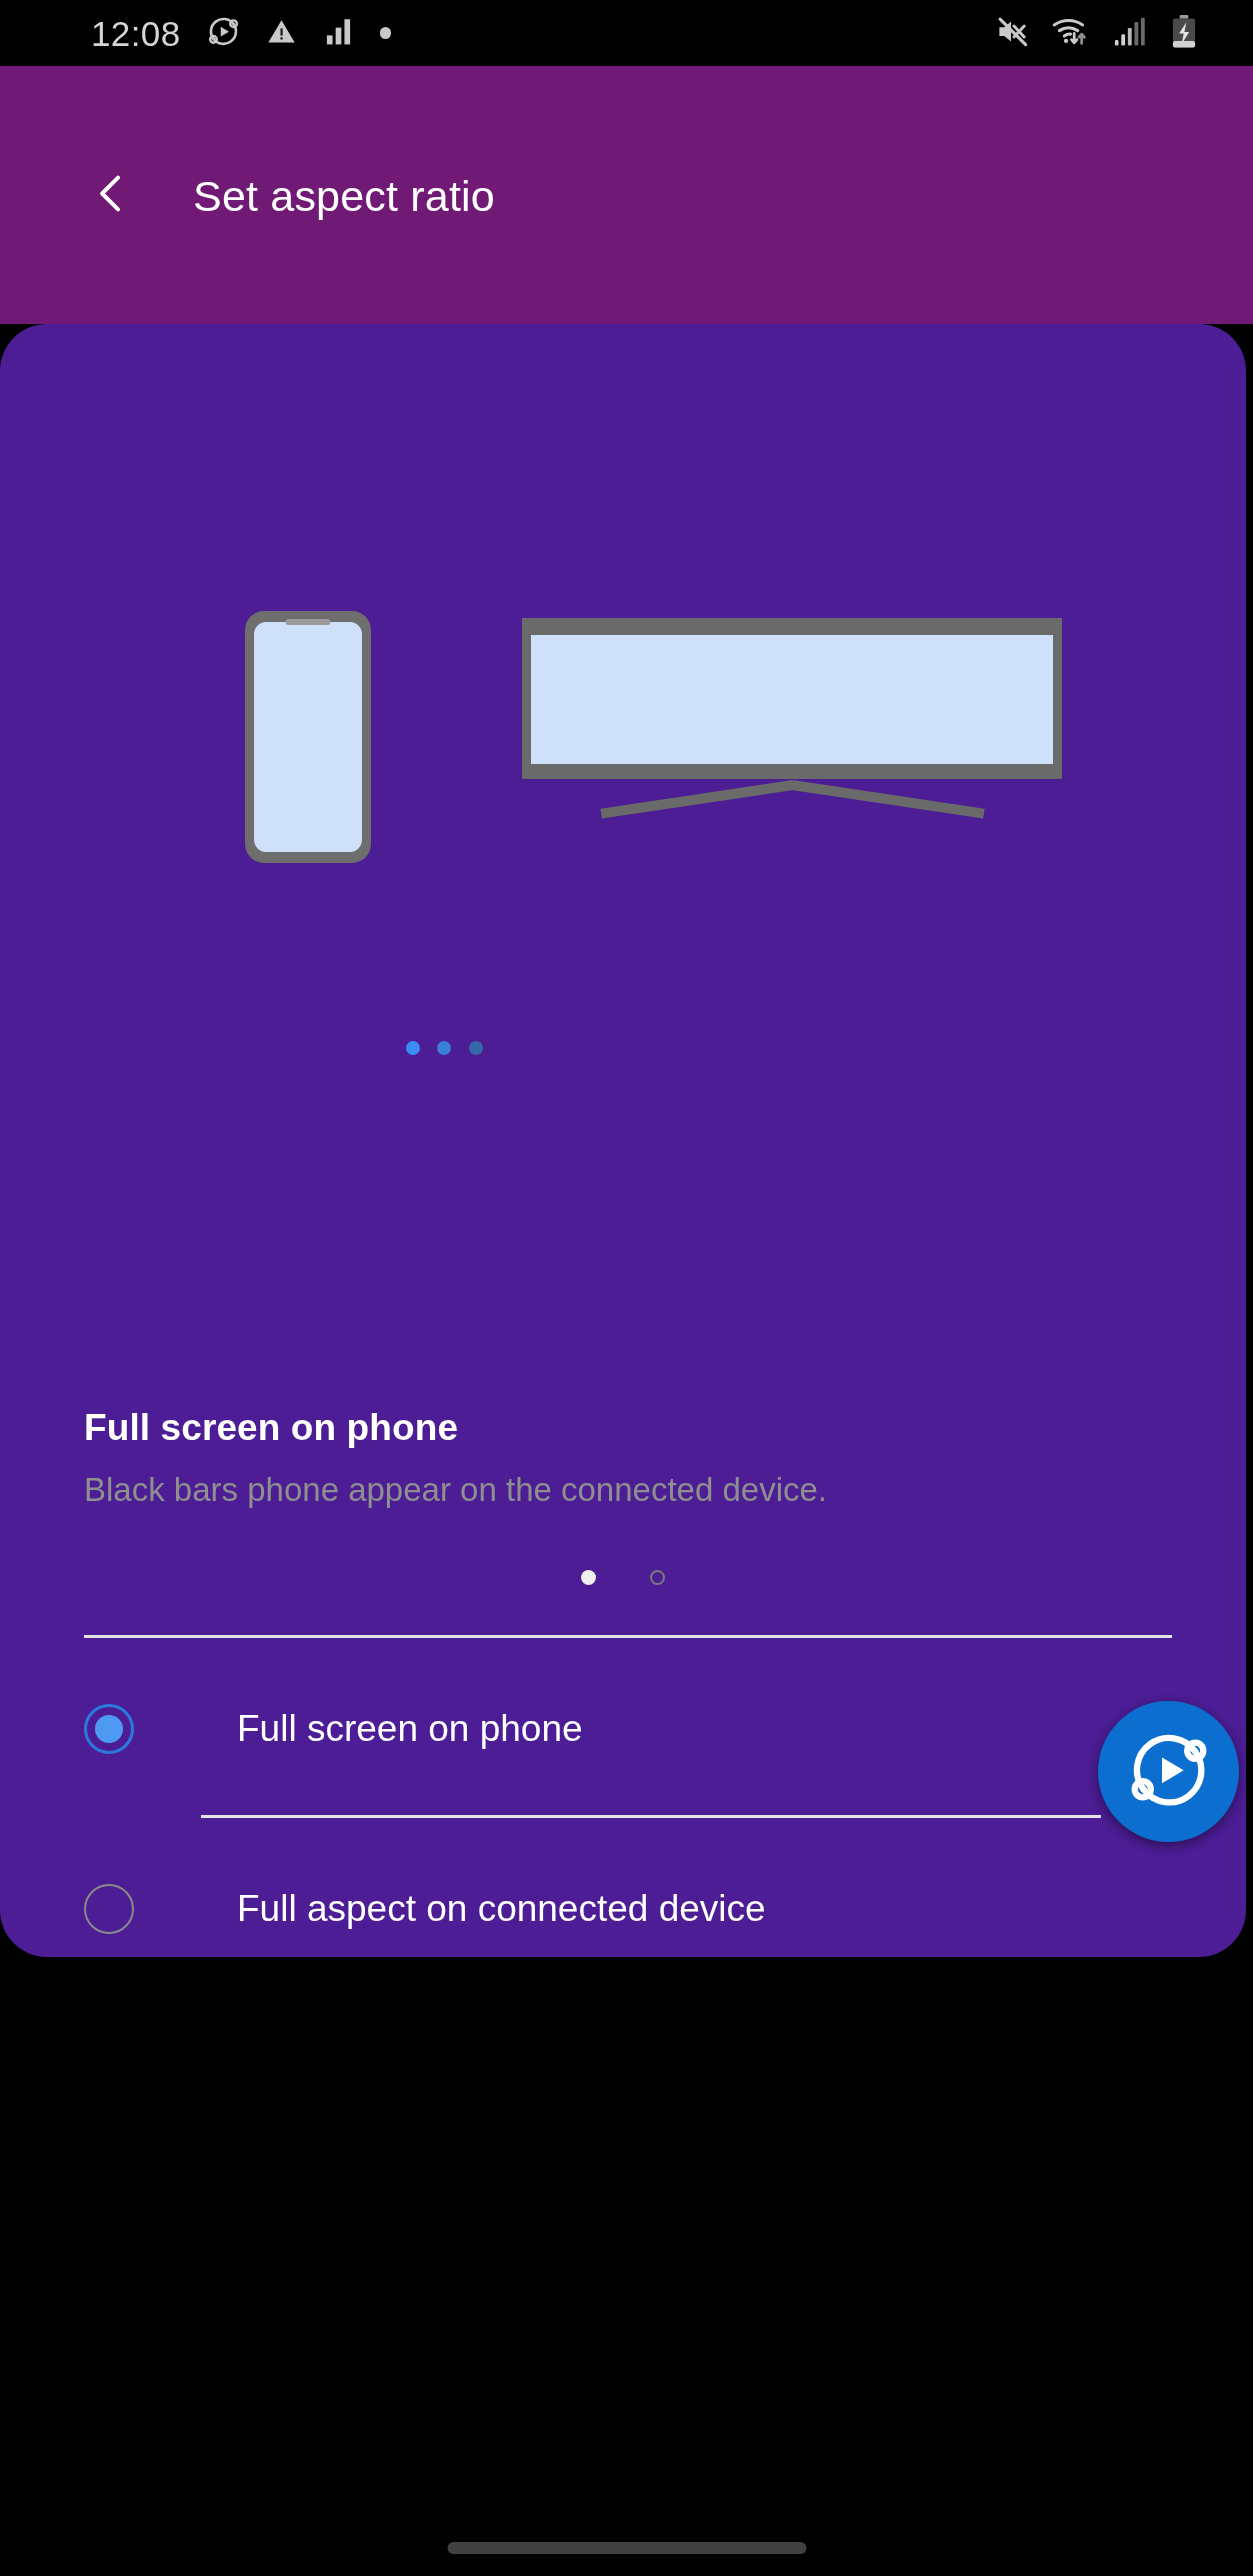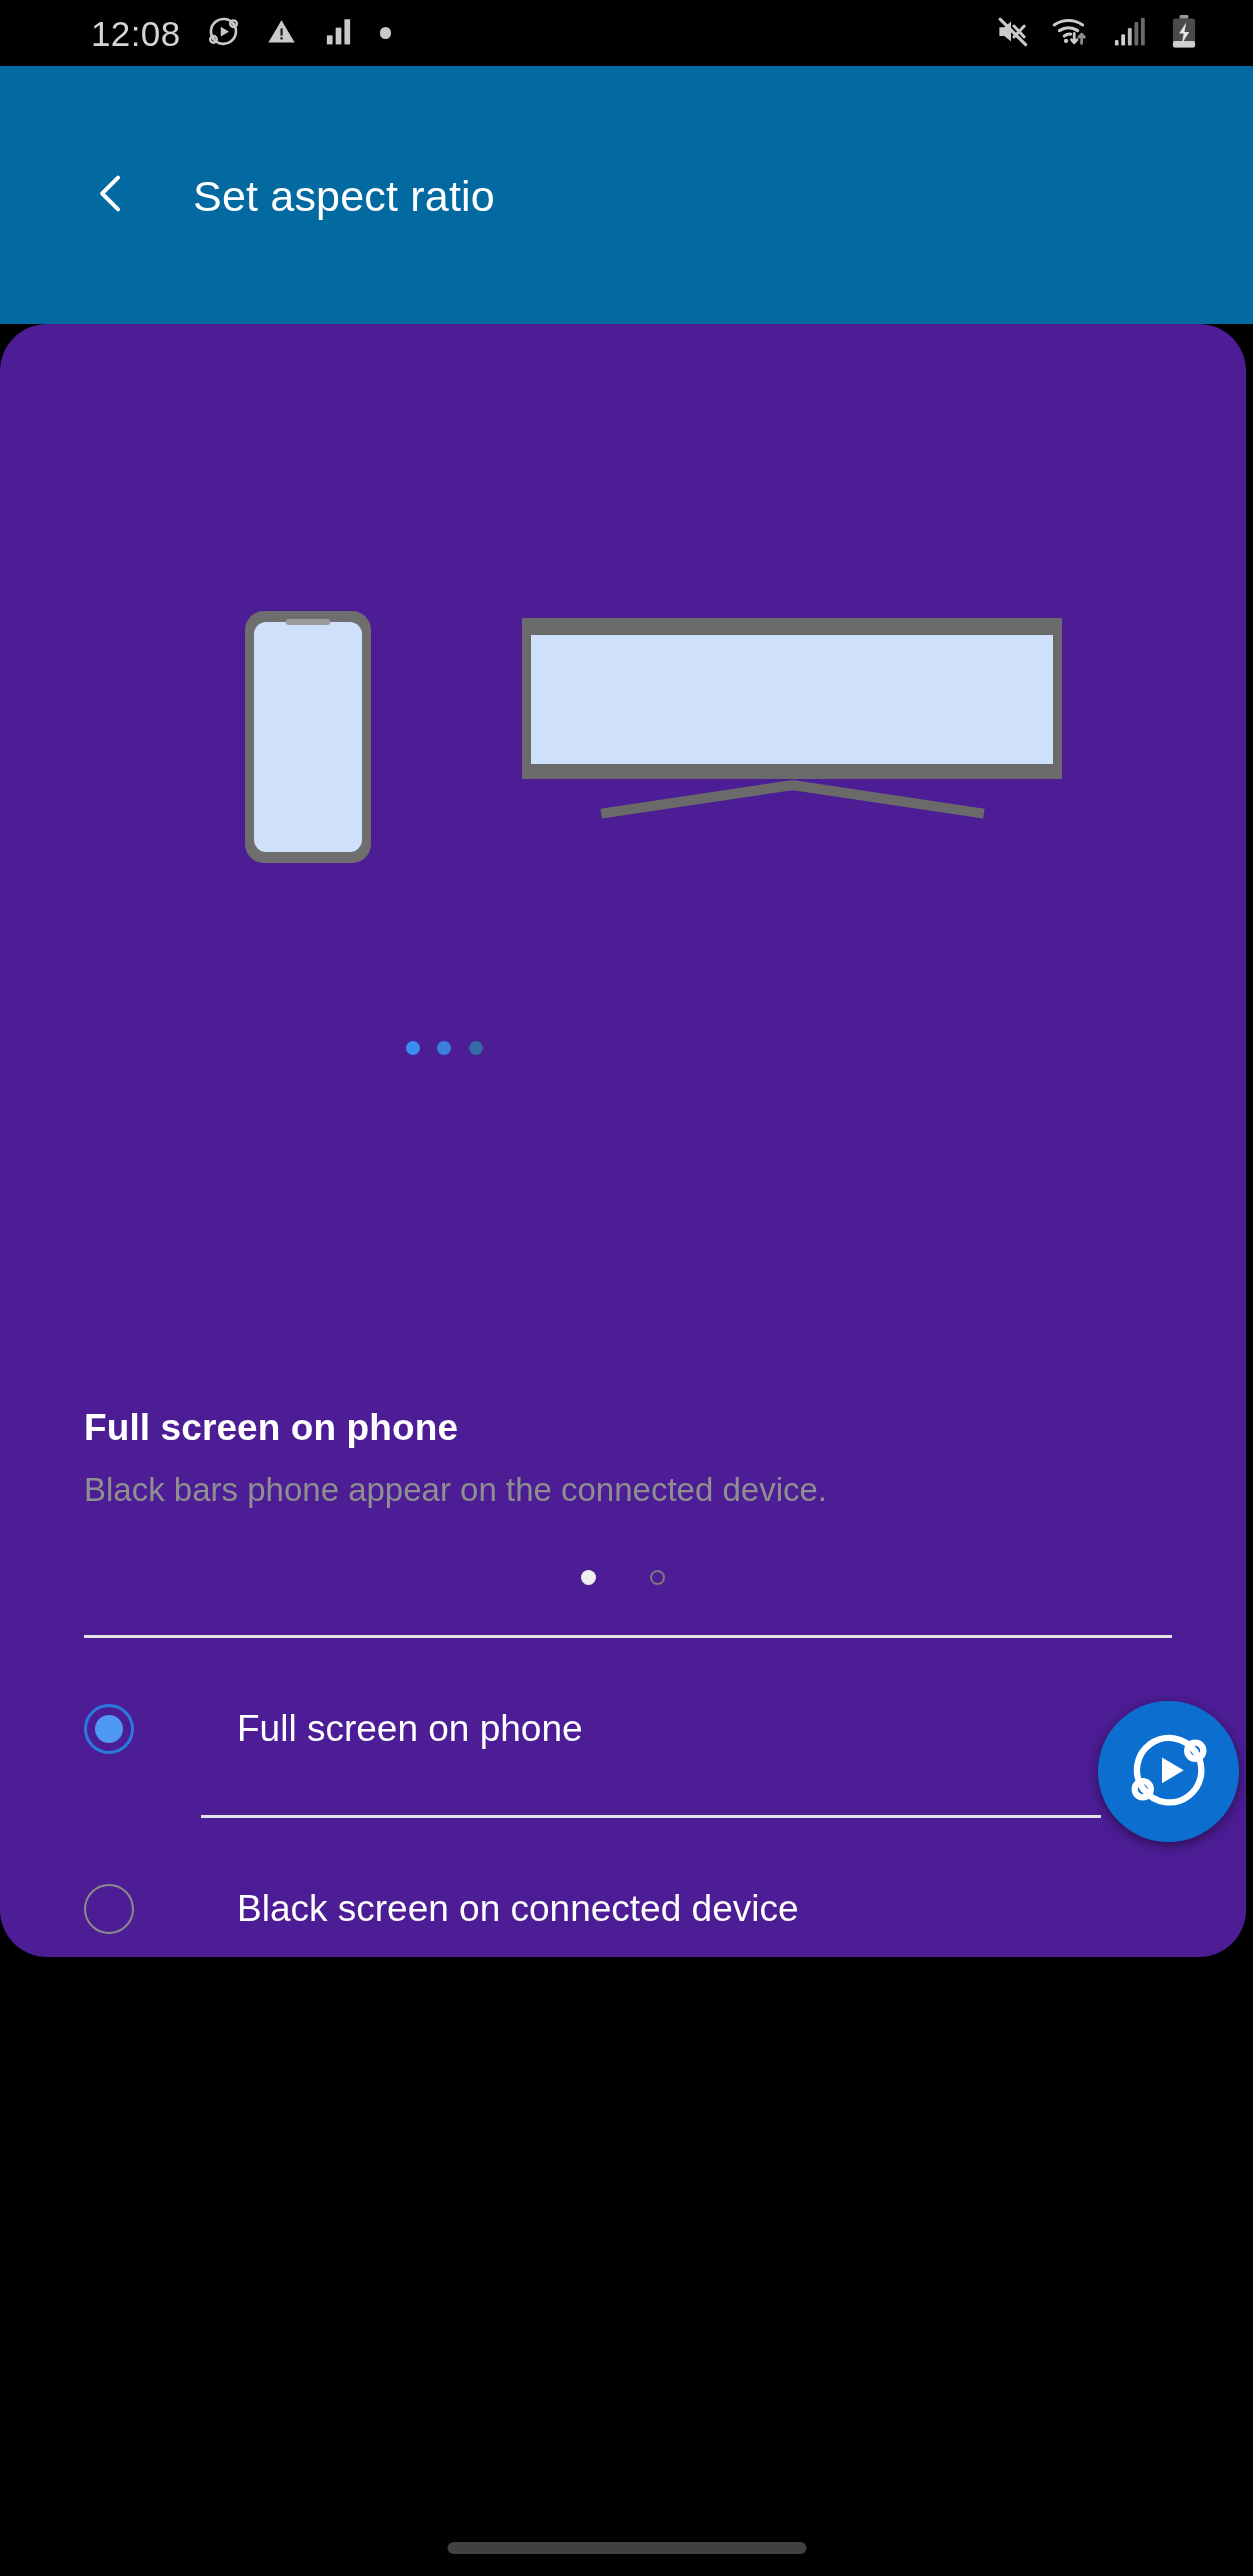--- a/index.html
+++ b/index.html
@@ -16,21 +16,21 @@
     background:#000; display:flex; align-items:center;
   }
   .sb-left{ display:flex; align-items:center; gap:26px; margin-left:91px; }
   .sb-clock{ color:#d4d4d4; font-size:35px; letter-spacing:0.4px; line-height:1; }
   .sb-right{ position:absolute; right:54px; display:flex; align-items:center; gap:22px; }
   .sb-dot{ width:11.3px; height:11.3px; border-radius:50%; background:#c9c9c9; }
 
   
   .titlebar{
     position:absolute; top:66px; left:0; width:1253px; height:258px;
-    background:#0369a1; display:flex; align-items:flex-start;
+    background:#701a75; display:flex; align-items:flex-start;
   }
   .back-btn{
     position:absolute; left:80px; top:97px;
     width:63px; height:63px; display:flex; align-items:center; justify-content:center;
     cursor:pointer;
   }
   .page-title{
     position:absolute; left:193px; top:106px;
     color:#ffffff; font-size:43px; font-weight:400; letter-spacing:0.2px;
   }
@@ -282,21 +282,21 @@
   <div class="divider divider-top"></div>
   <div class="divider divider-mid"></div>
 
   <div class="opt opt-1">
     <span class="radio on"></span>
     <span class="opt-label">Full screen on phone</span>
   </div>
 
   <div class="opt opt-2">
     <span class="radio off"></span>
-    <span class="opt-label">Black screen on connected device</span>
+    <span class="opt-label">Full aspect on connected device</span>
   </div>
 
   <div class="fab">
     <span>
       <svg width="84" height="84" viewBox="0 0 24 24">
         <path d="M19.4 6.6a7.9 7.9 0 0 1-14.6 11" fill="none" stroke="#ffffff" stroke-width="1.8" stroke-linecap="round"></path>
         <path d="M4.6 17.4A7.9 7.9 0 0 1 19.4 6.6" fill="none" stroke="#ffffff" stroke-width="1.8" stroke-linecap="round"></path>
         <circle cx="19.5" cy="6.5" r="2.3" fill="none" stroke="#ffffff" stroke-width="1.8"></circle>
         <circle cx="4.5" cy="17.5" r="2.3" fill="none" stroke="#ffffff" stroke-width="1.8"></circle>
         <path d="M10 8.4l6.2 3.7-6.2 3.7z" fill="#ffffff"></path>

